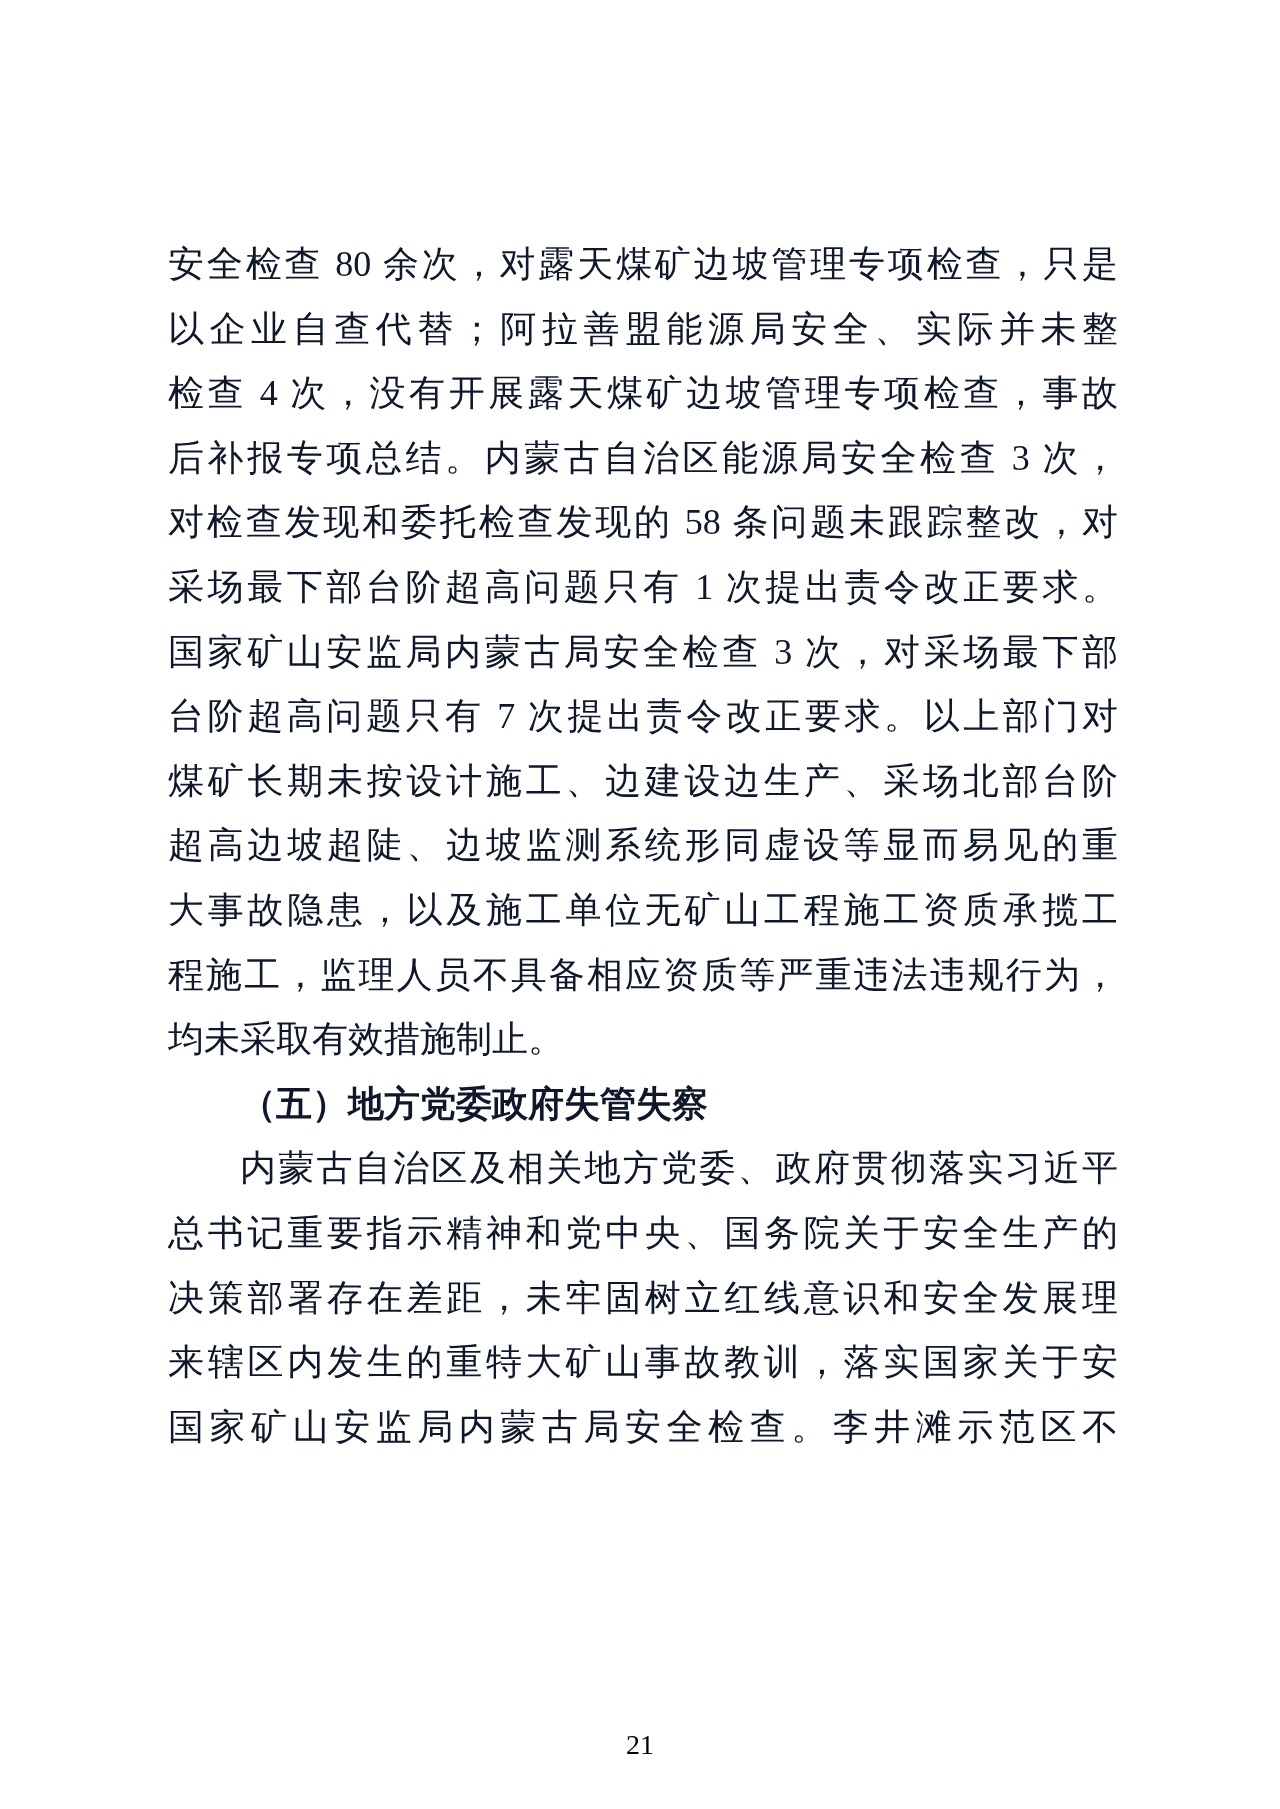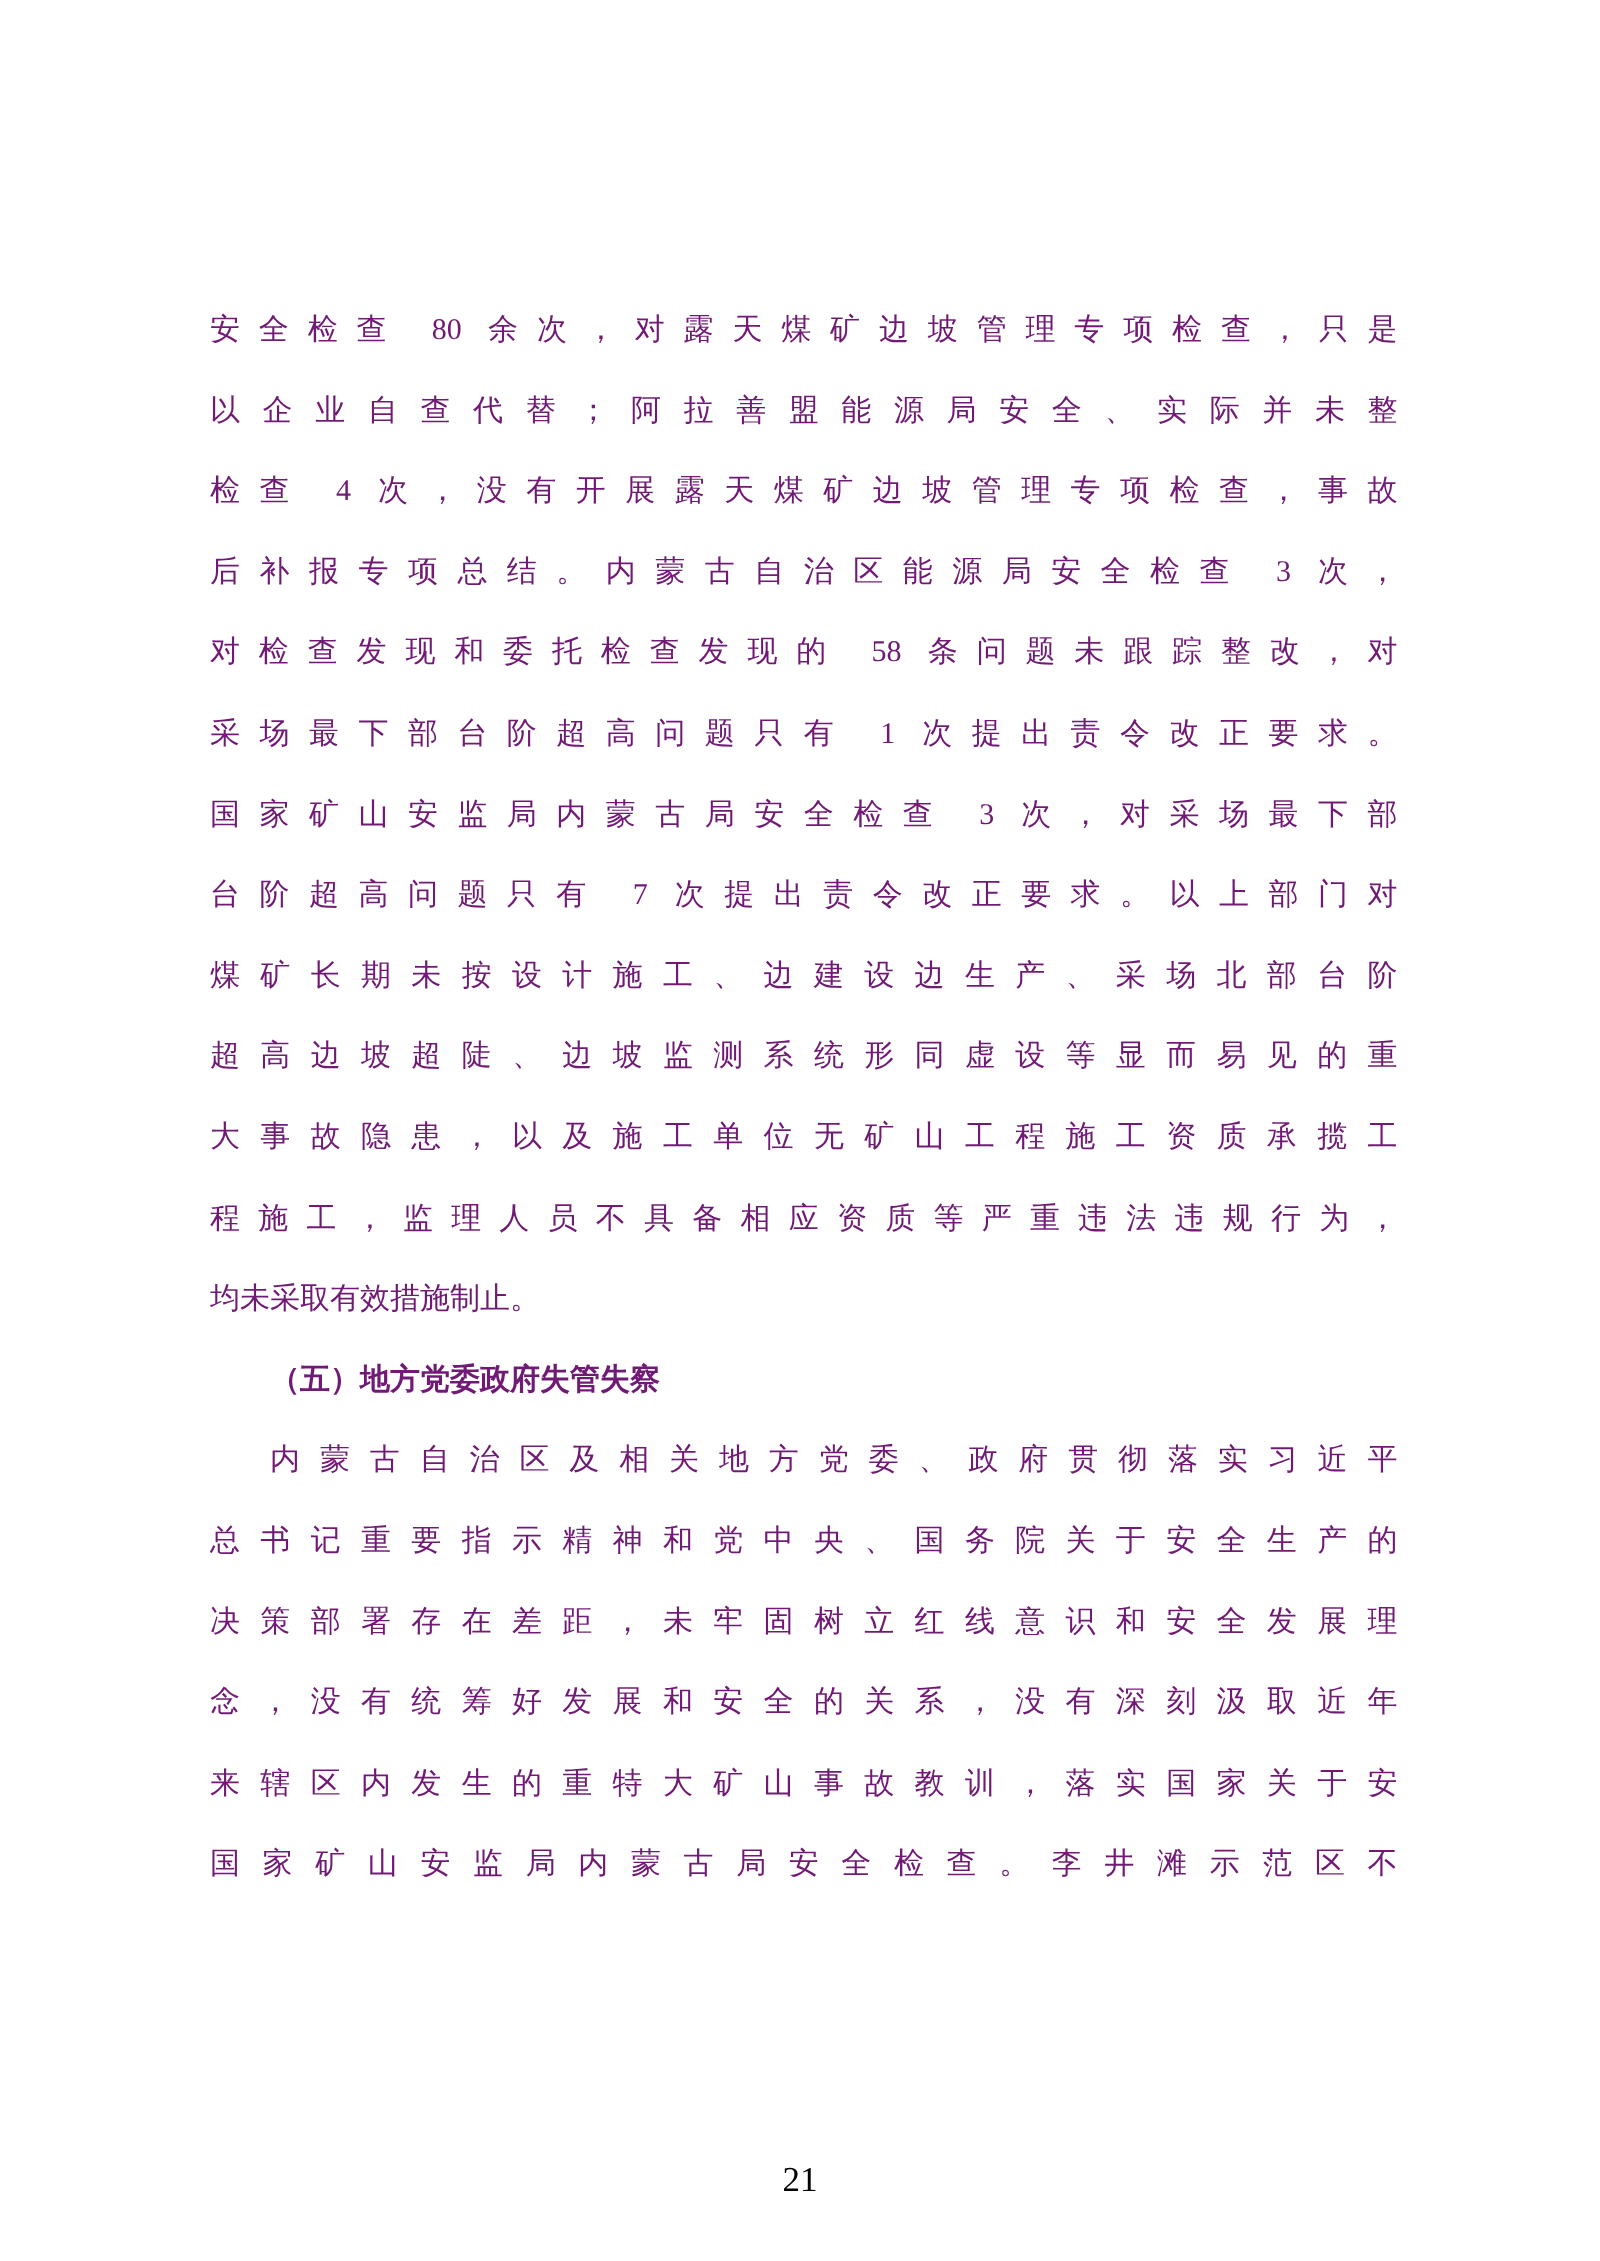--- a/index.html
+++ b/index.html
@@ -14,23 +14,23 @@
     background: #ffffff;
     overflow: hidden;
     font-family: "Liberation Serif", serif;
     color: #000000;
   }
   .text-block {
     position: absolute;
     left: 168px;
     top: 232px;
     width: 950px;
-    font-size: 24px;
+    font-size: 36px;
     line-height: 64.6px;
-    color: #701a75;
+    color: #0f172a;
   }
   .line {
     height: 64.6px;
     text-align: justify;
     text-align-last: justify;
     text-justify: inter-character;
   }
   .line.left {
     text-align: right;
     text-align-last: left;
@@ -71,18 +71,17 @@
       <div class="line justify">台阶超高问题只有 7 次提出责令改正要求。以上部门对</div>
       <div class="line justify">煤矿长期未按设计施工、边建设边生产、采场北部台阶</div>
       <div class="line justify">超高边坡超陡、边坡监测系统形同虚设等显而易见的重</div>
       <div class="line justify">大事故隐患，以及施工单位无矿山工程施工资质承揽工</div>
       <div class="line justify">程施工，监理人员不具备相应资质等严重违法违规行为，</div>
       <div class="line left">均未采取有效措施制止。</div>
       <div class="line heading">（五）地方党委政府失管失察</div>
       <div class="line indent">内蒙古自治区及相关地方党委、政府贯彻落实习近平</div>
       <div class="line justify">总书记重要指示精神和党中央、国务院关于安全生产的</div>
       <div class="line justify">决策部署存在差距，未牢固树立红线意识和安全发展理</div>
-      <div class="line justify">念，没有统筹好发展和安全的关系，没有深刻汲取近年</div>
       <div class="line justify">来辖区内发生的重特大矿山事故教训，落实国家关于安</div>
       <div class="line justify">国家矿山安监局内蒙古局安全检查。李井滩示范区不</div>
     </div>
   <div class="page-number">21</div>
 </div>
 
 </body></html>

